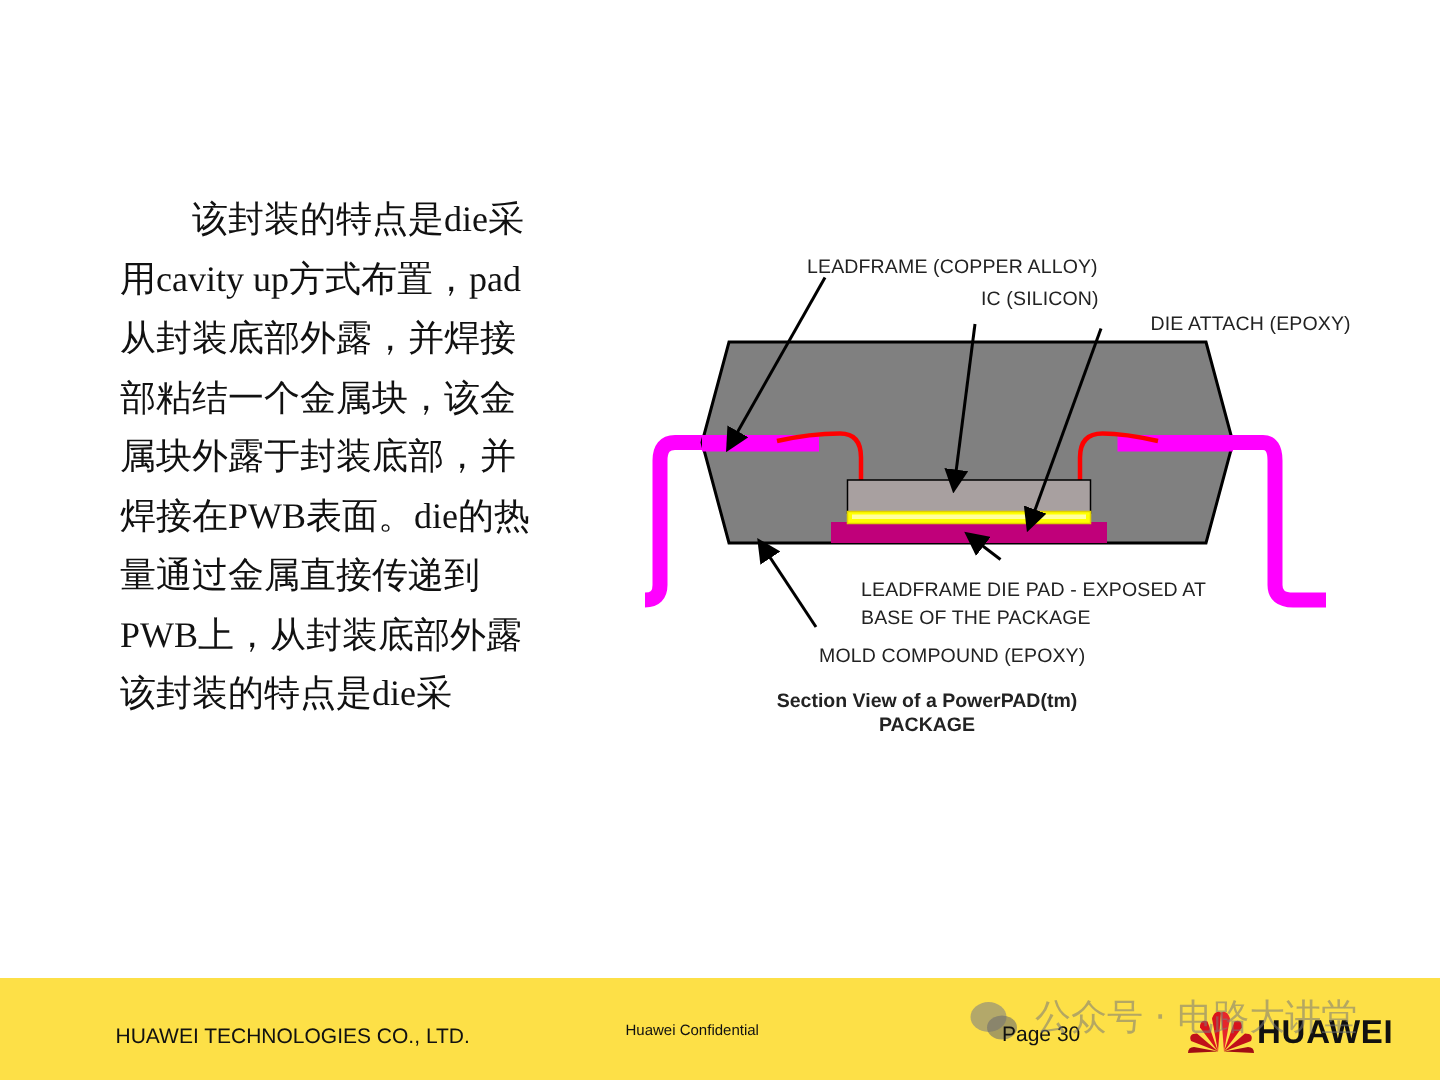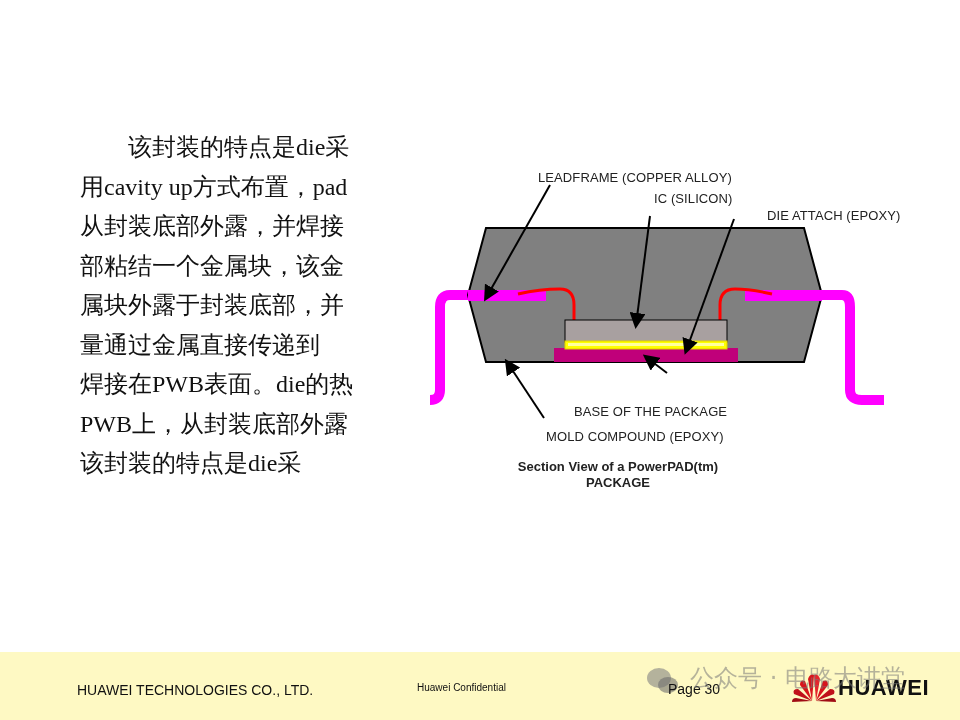--- a/index.html
+++ b/index.html
@@ -4,40 +4,40 @@
 <style>
   html, body { margin:0; padding:0; }
   body { width:960px; height:720px; background:#ffffff; position:relative; overflow:hidden; font-family:"Liberation Serif", serif; }
   .slide-body { position:absolute; left:80px; top:128px; width:305px; height:420px; overflow:hidden; }
   .para-line { display:block; font-family:"Liberation Serif","DejaVu Serif", serif; font-size:24px; line-height:39.5px; color:#111; white-space:nowrap; }
   .para-line.first { padding-left:48px; }
   .diagram { position:absolute; left:430px; top:165px; width:470px; height:330px; }
   .diagram svg { position:absolute; left:0; top:0; }
   .dlabel { position:absolute; font-family:"Liberation Sans", sans-serif; font-size:13px; color:#222; white-space:nowrap; letter-spacing:0.1px; }
   .dcaption { position:absolute; font-family:"Liberation Sans", sans-serif; font-size:13px; font-weight:bold; color:#222; text-align:center; white-space:nowrap; line-height:16px; }
-  .footer { position:absolute; left:0; top:652px; width:960px; height:68px; background:#fef9c3; }
+  .footer { position:absolute; left:0; top:652px; width:960px; height:68px; background:#fde047; }
   .footer-company { position:absolute; left:77px; top:30px; font-family:"Liberation Sans", sans-serif; font-size:14px; color:#111; }
   .footer-conf { position:absolute; left:417px; top:30px; font-family:"Liberation Sans", sans-serif; font-size:10px; color:#111; }
   .footer-page { position:absolute; left:668px; top:29px; font-family:"Liberation Sans", sans-serif; font-size:14px; color:#111; z-index:2; }
   .watermark { position:absolute; left:648px; top:10px; font-family:"DejaVu Sans", sans-serif; font-size:24px; color:rgba(120,120,120,0.55); white-space:nowrap; z-index:3; }
   .wm-icon { position:absolute; left:646px; top:14px; width:34px; height:30px; z-index:1; }
   .logo { position:absolute; left:788px; top:16px; width:150px; height:40px; }
   .logo-text { position:absolute; left:838px; top:23px; font-family:"Liberation Sans", sans-serif; font-weight:bold; font-size:22px; color:#111; letter-spacing:0.5px; }
 </style>
 </head>
 <body>
 
 <div class="slide-body">
   <span class="para-line first">该封装的特点是die采</span>
   <span class="para-line">用cavity up方式布置，pad</span>
   <span class="para-line">从封装底部外露，并焊接</span>
   <span class="para-line">部粘结一个金属块，该金</span>
   <span class="para-line">属块外露于封装底部，并</span>
+  <span class="para-line">焊接在PWB表面。die的热</span>
   <span class="para-line">量通过金属直接传递到</span>
-  <span class="para-line">焊接在PWB表面。die的热</span>
   <span class="para-line">PWB上，从封装底部外露</span>
   <span class="para-line">该封装的特点是die采</span>
 </div>
 
 <div class="diagram">
   <svg width="470" height="330" viewBox="0 0 470 330">
 
     <path d="M 58 130 L 20 130 Q 10 130 10 142 L 10 225 Q 10 235 0 235" fill="none" stroke="#ff00ff" stroke-width="10"></path>
 
     <polygon points="56,63 374,63 392,130 374,197 56,197 38,130" fill="#808080" stroke="#000" stroke-width="2"></polygon>
@@ -67,20 +67,21 @@
     </defs>
     <line x1="120" y1="20" x2="56" y2="133" stroke="#000" stroke-width="2" marker-end="url(#arr)"></line>
     <line x1="220" y1="51" x2="206" y2="160" stroke="#000" stroke-width="2" marker-end="url(#arr)"></line>
     <line x1="304" y1="54" x2="256" y2="186" stroke="#000" stroke-width="2" marker-end="url(#arr)"></line>
     <line x1="237" y1="208" x2="216" y2="192" stroke="#000" stroke-width="2" marker-end="url(#arr)"></line>
     <line x1="114" y1="253" x2="77" y2="197" stroke="#000" stroke-width="2" marker-end="url(#arr)"></line>
   </svg>
   <span class="dlabel" style="left:108px; top:5px;">LEADFRAME (COPPER ALLOY)</span>
   <span class="dlabel" style="left:224px; top:26px;">IC (SILICON)</span>
   <span class="dlabel" style="left:311px; top:43px;margin-left:26px;">DIE ATTACH (EPOXY)</span>
+  <span class="dlabel" style="left:144px; top:220px;">LEADFRAME DIE PAD - EXPOSED AT</span>
   <span class="dlabel" style="left:144px; top:239px;">BASE OF THE PACKAGE</span>
   <span class="dlabel" style="left:116px; top:264px;">MOLD COMPOUND (EPOXY)</span>
   <div class="dcaption" style="left:78px; top:294px; width:220px;">
     <div>Section View of a PowerPAD(tm)</div>
     <div>PACKAGE</div>
   </div>
 </div>
 
 <div class="footer">
   <span class="footer-company">HUAWEI TECHNOLOGIES CO., LTD.</span>

